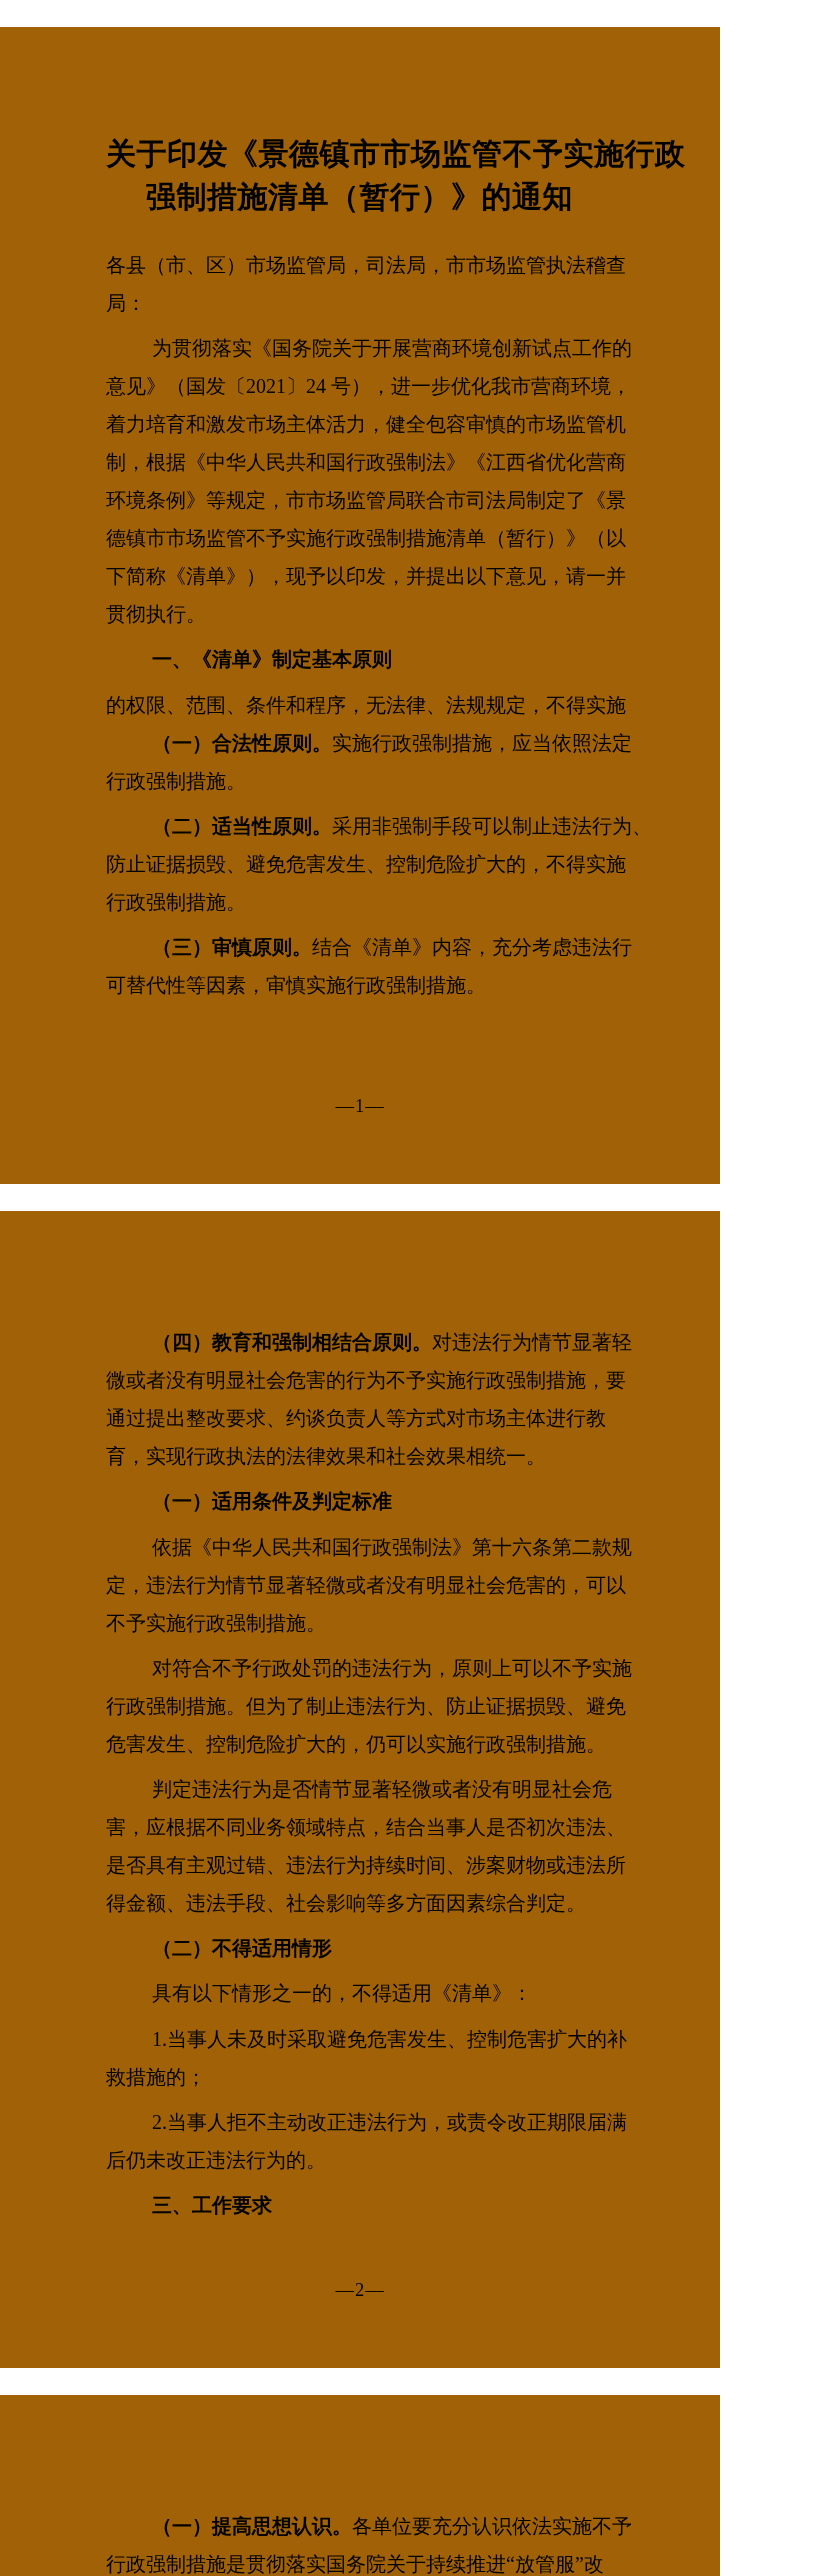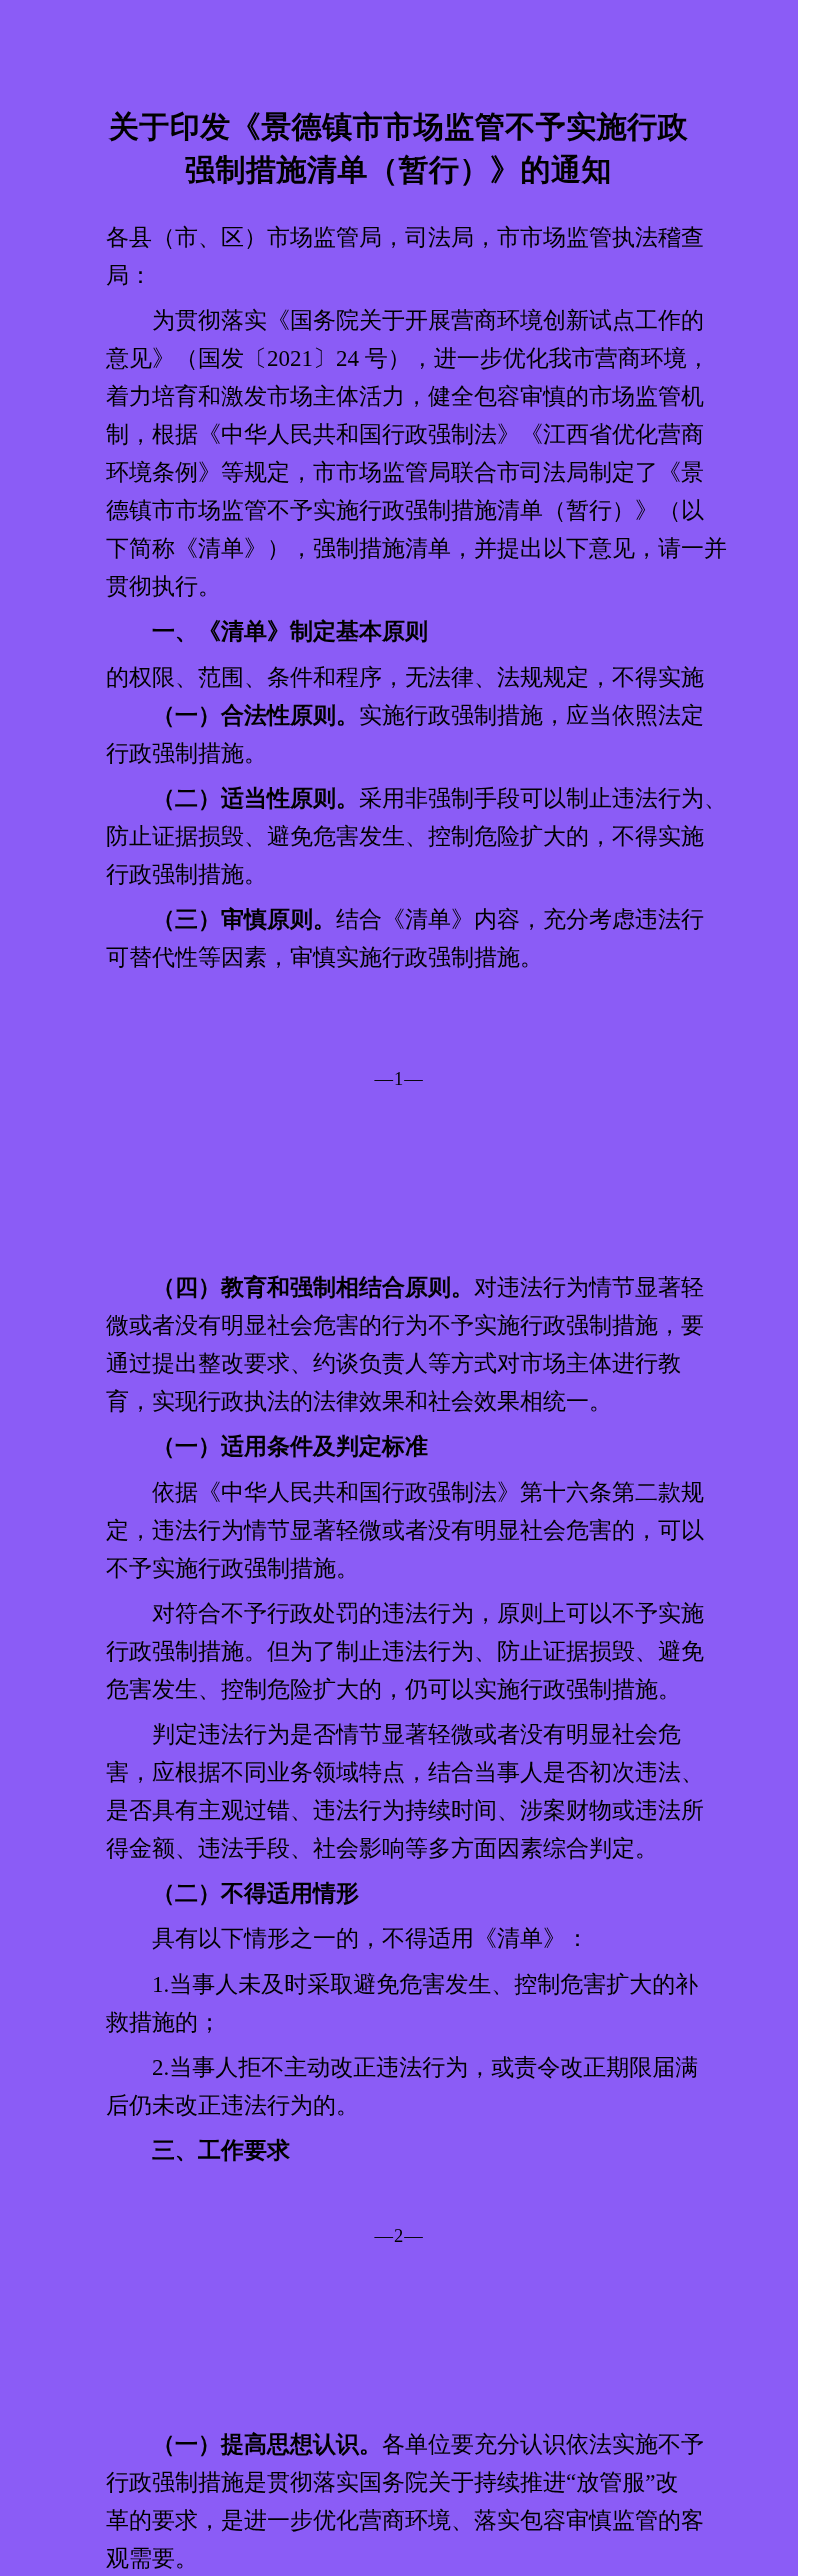--- a/index.html
+++ b/index.html
@@ -4,32 +4,33 @@
 <style>
   html, body { margin: 0; padding: 0; background: #ffffff; }
   .doc {
     width: 818px;
     background: #ffffff;
     color: #000000;
     font-family: "Liberation Serif", "DejaVu Serif", serif;
   }
   .page {
     position: relative;
-    width: 798px;
+    width: 720px;
     height: 1157px;
     box-sizing: border-box;
     padding: 105px 107px 0 106px;
     overflow: hidden;
-    background: #8b5cf6;
+    background: #a16207;
+    margin-top: 27px;
   }
   .block { margin-top: 7.2px; }
   .title-block { margin-top: 0; }
   .addressee { margin-top: 28px; }
   .tline {
-    font-size: 23px;
+    font-size: 20px;
     line-height: 38px;
     white-space: nowrap;
     color: #000000;
   }
   .tline.ind { padding-left: 46px; }
   .title-line {
     font-size: 30px;
     line-height: 43px;
     font-weight: 700;
     text-align: center;
@@ -62,21 +63,21 @@
         <div class="tline"><span>各县（市、区）市场监管局，司法局，市市场监管执法稽查</span></div>
         <div class="tline"><span>局：</span></div>
       </div>
       <div class="block">
         <div class="tline ind"><span>为贯彻落实《国务院关于开展营商环境创新试点工作的</span></div>
         <div class="tline"><span>意见》（国发〔2021〕24 号），进一步优化我市营商环境，</span></div>
         <div class="tline"><span>着力培育和激发市场主体活力，健全包容审慎的市场监管机</span></div>
         <div class="tline"><span>制，根据《中华人民共和国行政强制法》《江西省优化营商</span></div>
         <div class="tline"><span>环境条例》等规定，市市场监管局联合市司法局制定了《景</span></div>
         <div class="tline"><span>德镇市市场监管不予实施行政强制措施清单（暂行）》（以</span></div>
-        <div class="tline"><span>下简称《清单》），强制措施清单，并提出以下意见，请一并</span></div>
+        <div class="tline"><span>下简称《清单》），现予以印发，并提出以下意见，请一并</span></div>
         <div class="tline"><span>贯彻执行。</span></div>
       </div>
       <div class="block">
         <div class="tline ind"><span class="b">一、《清单》制定基本原则</span></div>
       </div>
       <div class="block">
         <div class="tline"><span>的权限、范围、条件和程序，无法律、法规规定，不得实施</span></div>
         <div class="tline ind"><span class="b">（一）合法性原则。</span><span>实施行政强制措施，应当依照法定</span></div>
         <div class="tline"><span>行政强制措施。</span></div>
       </div>

